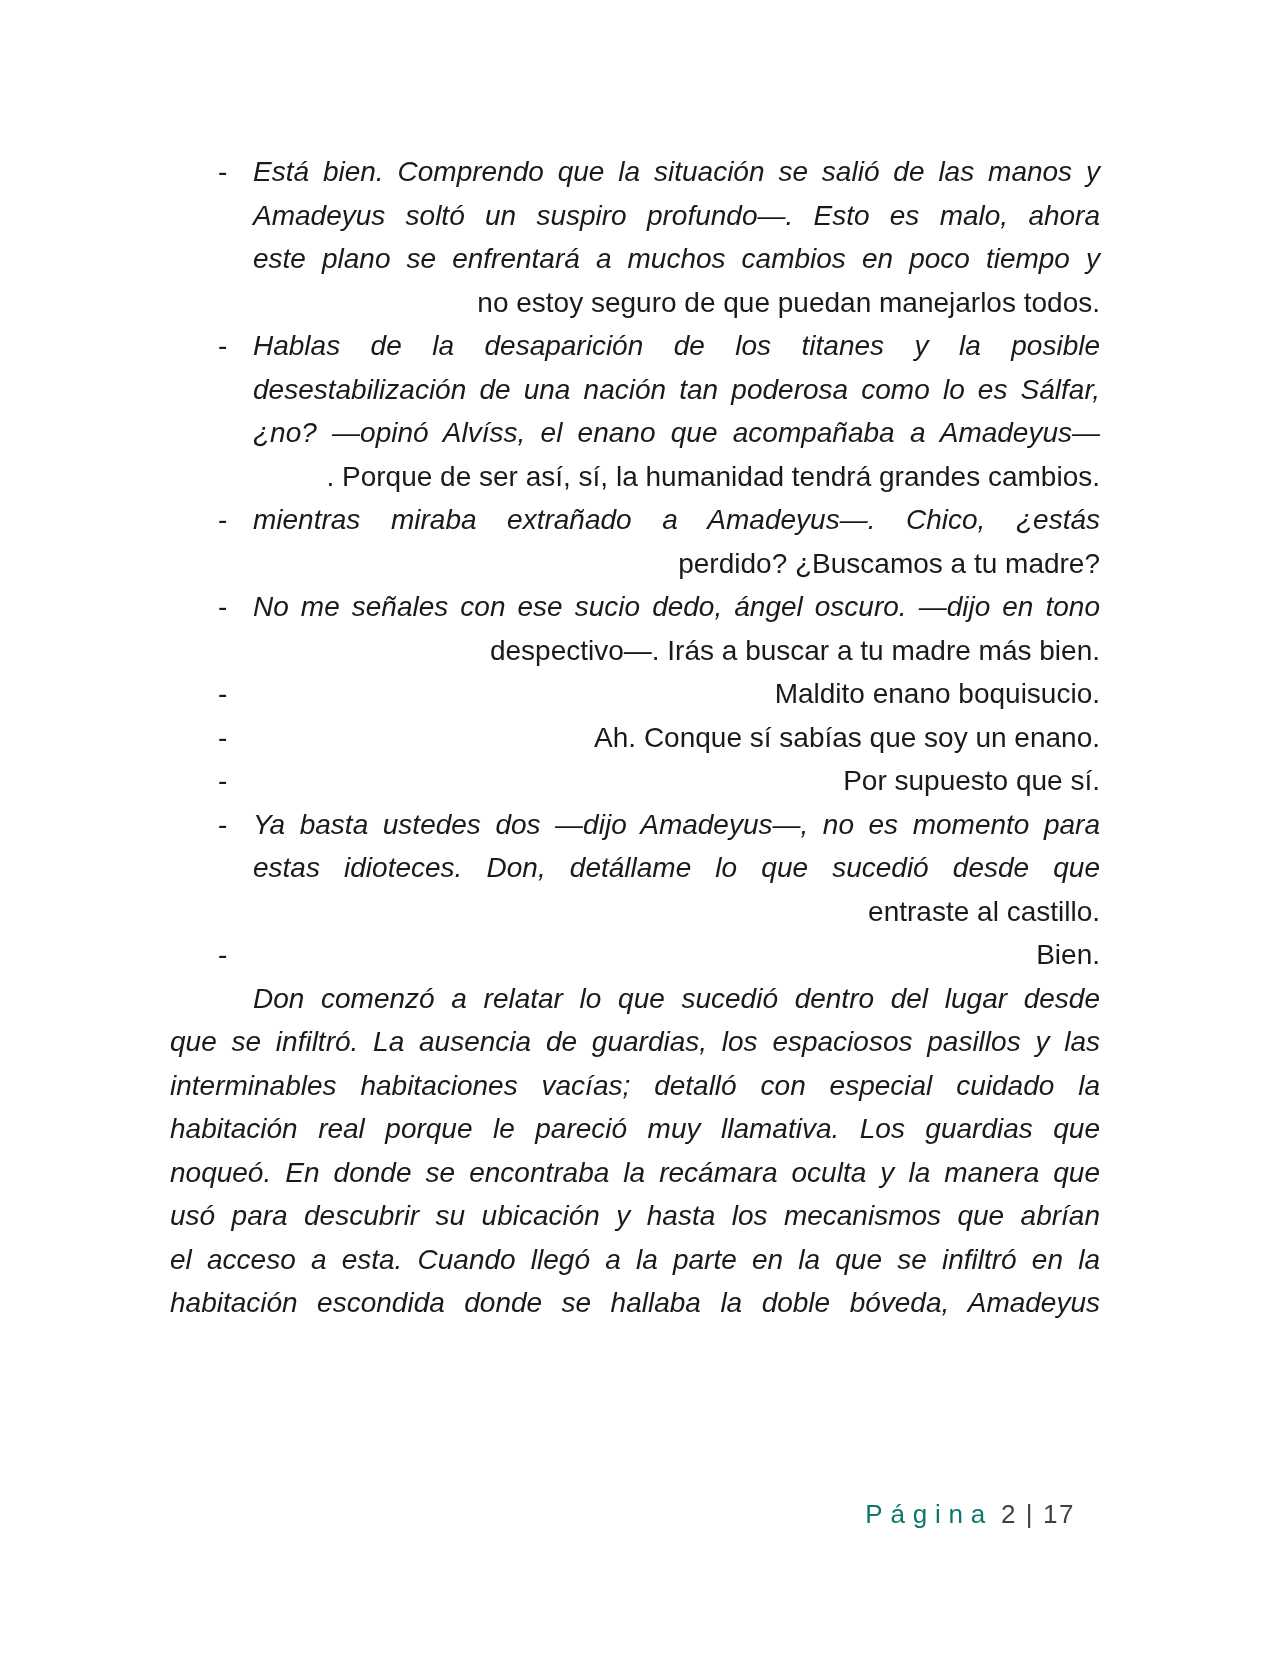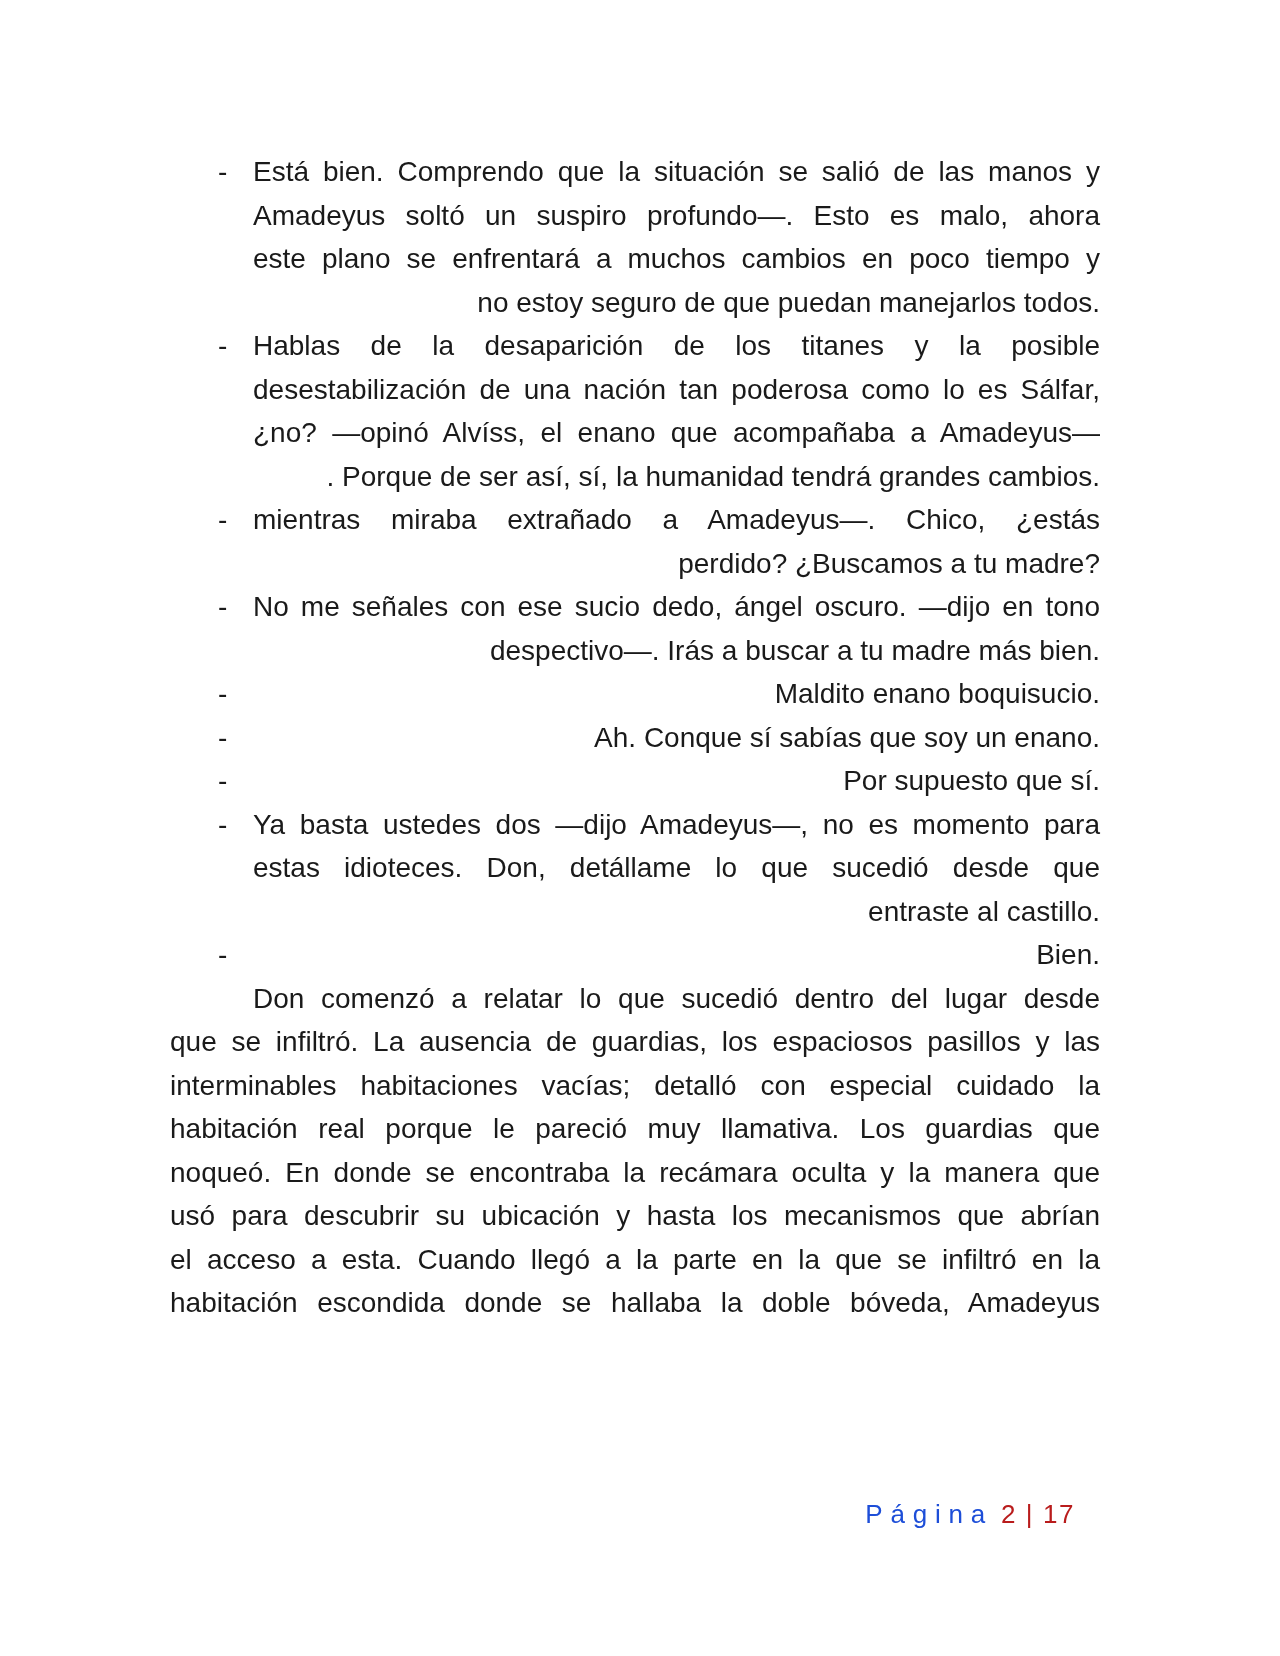--- a/index.html
+++ b/index.html
@@ -25,20 +25,21 @@
   .ln {
     height: 43.5px;
     line-height: 43.5px;
     white-space: nowrap;
     overflow: visible;
     text-align: right;
   }
   .just {
     text-align: justify;
     text-align-last: justify;
+    font-style: italic;
   }
   .ditem {
     position: relative;
     padding-left: 83px;
   }
   .marker {
     position: absolute;
     left: 48px;
     top: 0;
     height: 43.5px;
@@ -143,14 +144,14 @@
       <div class="ln just">interminables habitaciones vacías; detalló con especial cuidado la</div>
       <div class="ln just">habitación real porque le pareció muy llamativa. Los guardias que</div>
       <div class="ln just">noqueó. En donde se encontraba la recámara oculta y la manera que</div>
       <div class="ln just">usó para descubrir su ubicación y hasta los mecanismos que abrían</div>
       <div class="ln just">el acceso a esta. Cuando llegó a la parte en la que se infiltró en la</div>
       <div class="ln just">habitación escondida donde se hallaba la doble bóveda, Amadeyus</div>
     </section>
 </main>
 
 <div class="footer">
-  <span class="flabel" style="color: #1d4ed8;">Página</span><span class="fnum" style="color: #b91c1c;">2 | 17</span>
+  <span class="flabel" style="color: #0f766e;">Página</span><span class="fnum" style="color: #404040;">2 | 17</span>
 </div>
 
 </body></html>

